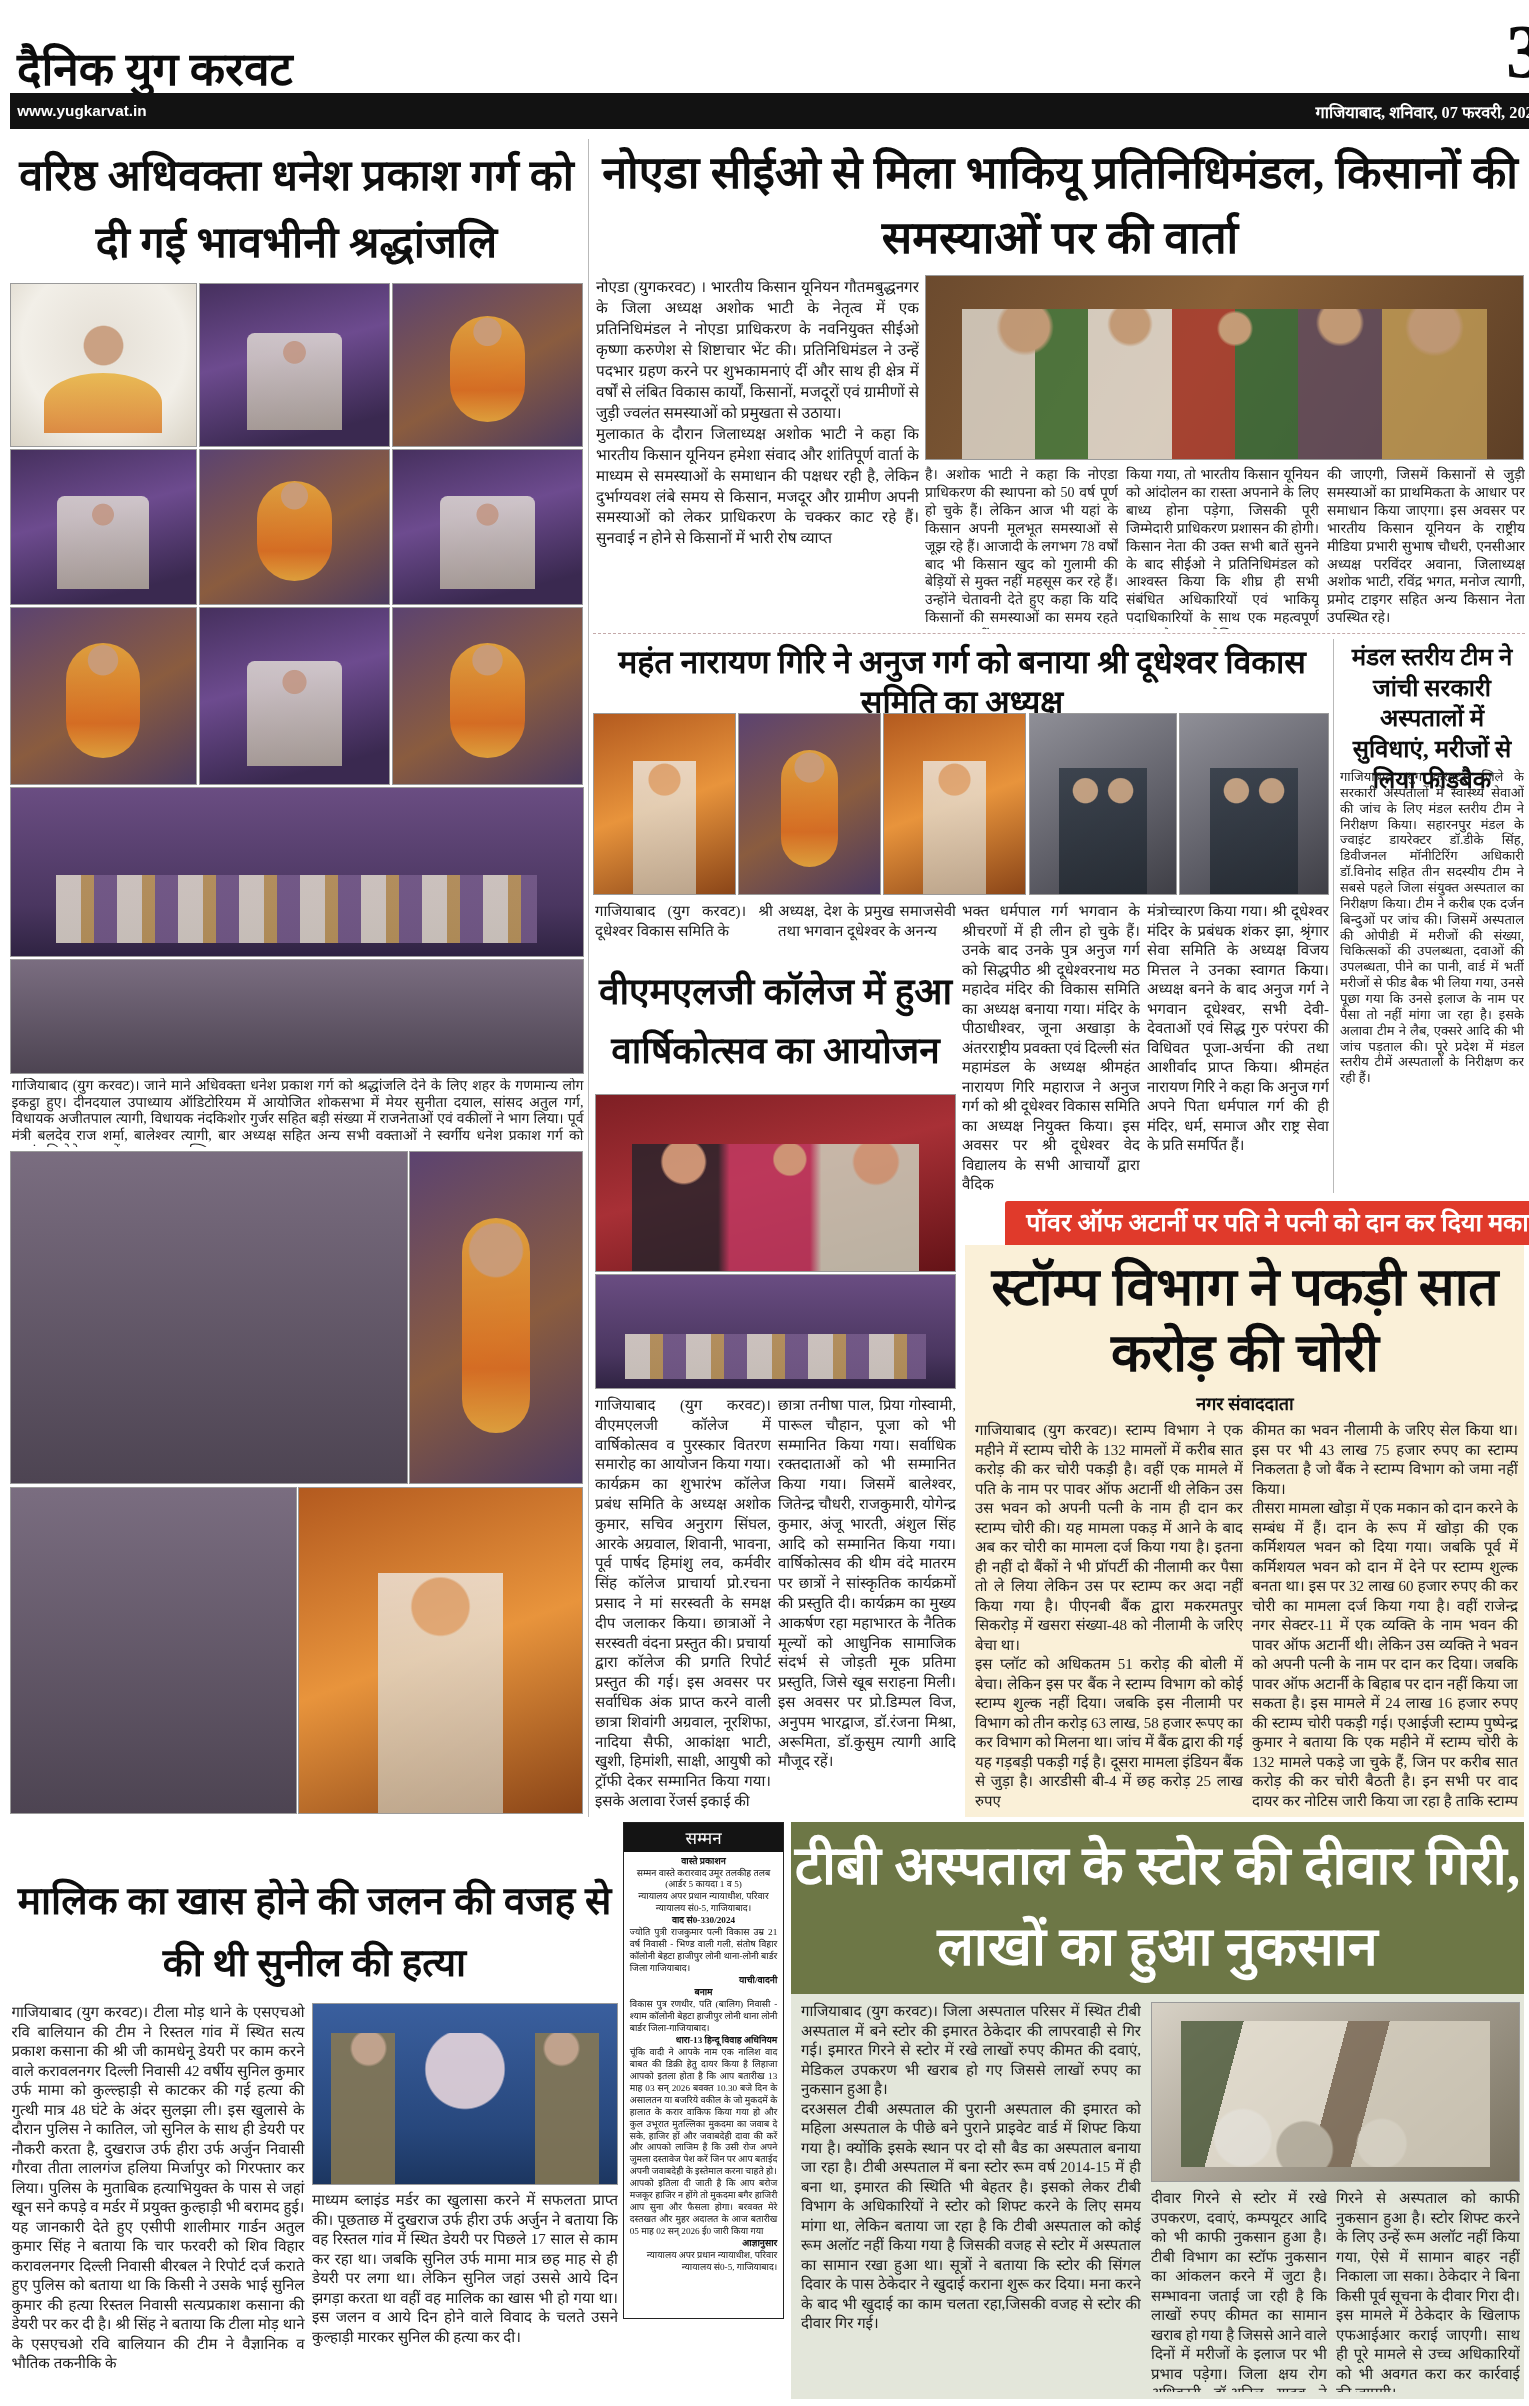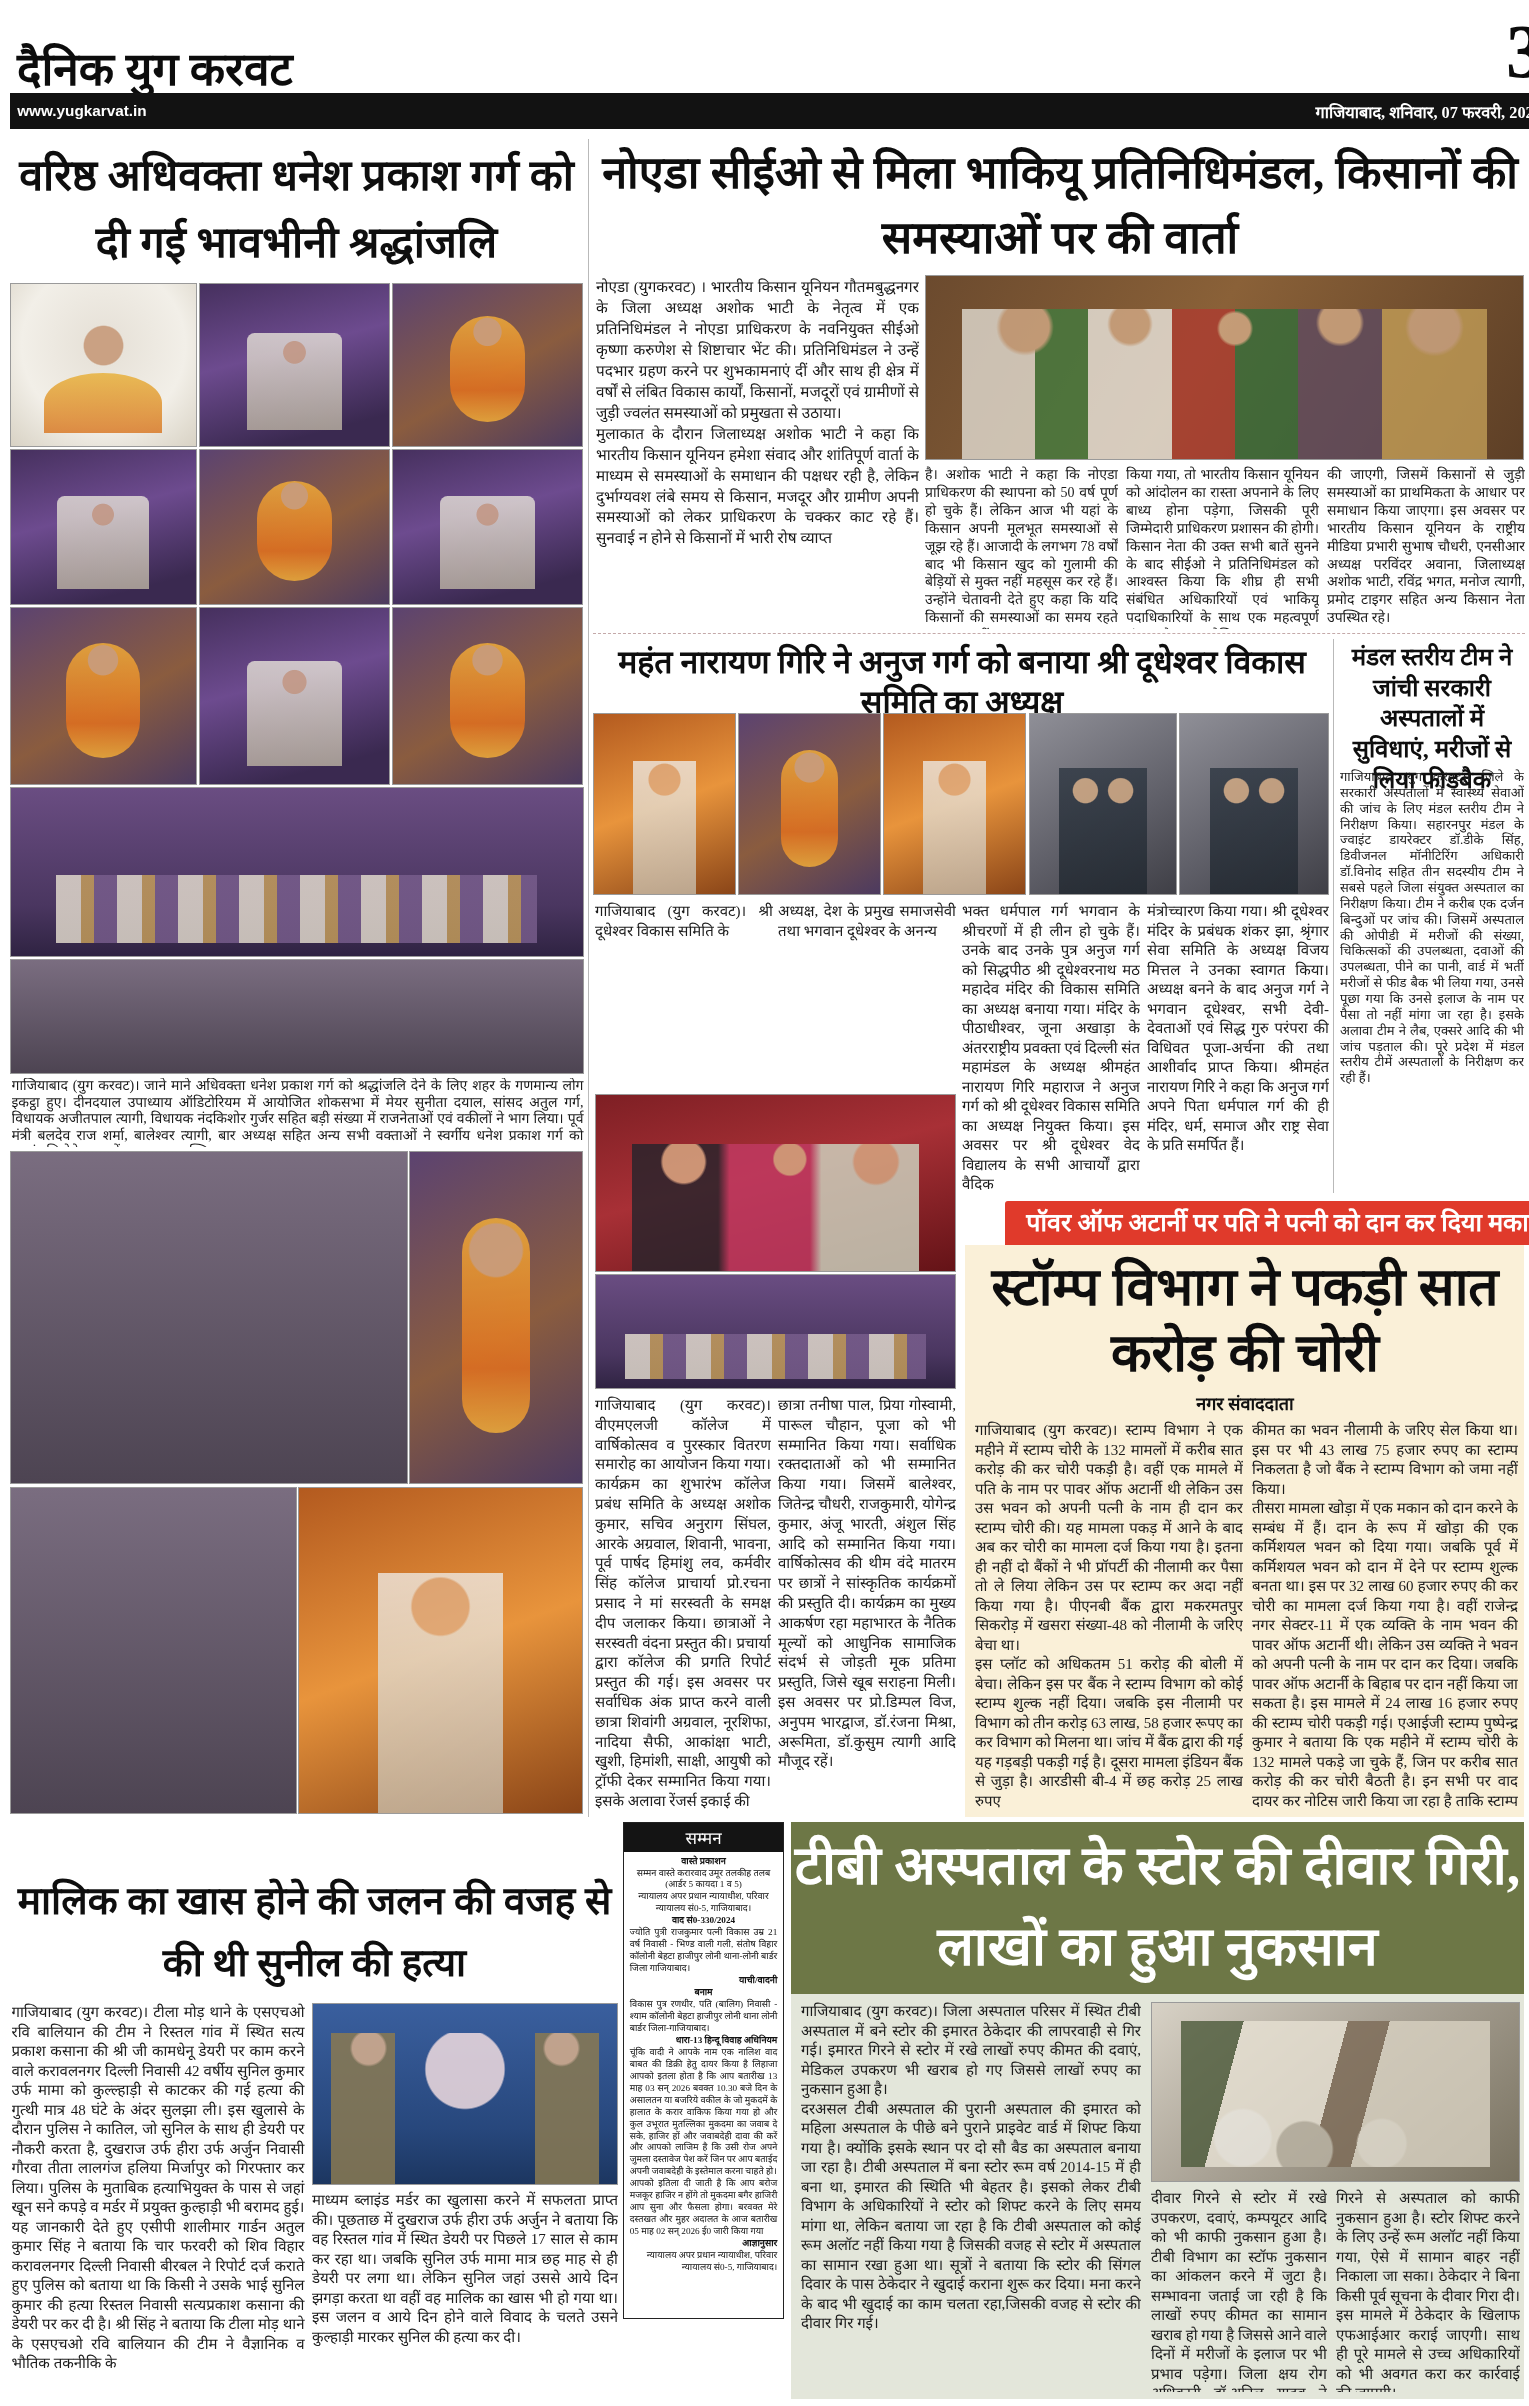--- a/index.html
+++ b/index.html
@@ -123,20 +123,21 @@
   <div class="ph ph-gar" style="left:738px;top:713px;width:143px;height:182px;"></div>
   <div class="ph ph-saffron" style="left:883px;top:713px;width:143px;height:182px;"></div>
   <div class="ph ph-grey" style="left:1029px;top:713px;width:148px;height:182px;"></div>
   <div class="ph ph-grey" style="left:1179px;top:713px;width:150px;height:182px;"></div>
 
   <div class="abs body-text" style="left:595px;top:902px;width:178px;height:54px;font-size:15px;line-height:1.3;">गाजियाबाद (युग करवट)। श्री दूधेश्वर विकास समिति के</div>
   <div class="abs body-text" style="left:778px;top:902px;width:178px;height:54px;font-size:15px;line-height:1.3;">अध्यक्ष, देश के प्रमुख समाजसेवी तथा भगवान दूधेश्वर के अनन्य</div>
   <div class="abs body-text" style="left:962px;top:902px;width:178px;height:298px;font-size:15px;line-height:1.3;">भक्त धर्मपाल गर्ग भगवान के श्रीचरणों में ही लीन हो चुके हैं। उनके बाद उनके पुत्र अनुज गर्ग को सिद्धपीठ श्री दूधेश्वरनाथ मठ महादेव मंदिर की विकास समिति का अध्यक्ष बनाया गया। मंदिर के पीठाधीश्वर, जूना अखाड़ा के अंतरराष्ट्रीय प्रवक्ता एवं दिल्ली संत महामंडल के अध्यक्ष श्रीमहंत नारायण गिरि महाराज ने अनुज गर्ग को श्री दूधेश्वर विकास समिति का अध्यक्ष नियुक्त किया। इस अवसर पर श्री दूधेश्वर वेद विद्यालय के सभी आचार्यों द्वारा वैदिक</div>
   <div class="abs body-text" style="left:1147px;top:902px;width:182px;height:298px;font-size:15px;line-height:1.3;">मंत्रोच्चारण किया गया। श्री दूधेश्वर मंदिर के प्रबंधक शंकर झा, श्रृंगार सेवा समिति के अध्यक्ष विजय मित्तल ने उनका स्वागत किया। अध्यक्ष बनने के बाद अनुज गर्ग ने भगवान दूधेश्वर, सभी देवी-देवताओं एवं सिद्ध गुरु परंपरा की विधिवत पूजा-अर्चना की तथा आशीर्वाद प्राप्त किया। श्रीमहंत नारायण गिरि ने कहा कि अनुज गर्ग अपने पिता धर्मपाल गर्ग की ही मंदिर, धर्म, समाज और राष्ट्र सेवा के प्रति समर्पित हैं।</div>
 
+  <div class="abs headline" style="left:595px;top:962px;width:361px;font-size:37px;line-height:1.6;">वीएमएलजी कॉलेज में हुआ वार्षिकोत्सव का आयोजन</div>
   <div class="ph ph-vmlg" style="left:595px;top:1094px;width:361px;height:178px;"></div>
   <div class="ph ph-stage" style="left:595px;top:1274px;width:361px;height:115px;"></div>
 
   <div class="abs body-text" style="left:595px;top:1396px;width:176px;height:419px;font-size:15px;line-height:1.32;">गाजियाबाद (युग करवट)। वीएमएलजी कॉलेज में वार्षिकोत्सव व पुरस्कार वितरण समारोह का आयोजन किया गया। कार्यक्रम का शुभारंभ कॉलेज प्रबंध समिति के अध्यक्ष अशोक कुमार, सचिव अनुराग सिंघल, आरके अग्रवाल, शिवानी, भावना, पूर्व पार्षद हिमांशु लव, कर्मवीर सिंह कॉलेज प्राचार्या प्रो.रचना प्रसाद ने मां सरस्वती के समक्ष दीप जलाकर किया। छात्राओं ने सरस्वती वंदना प्रस्तुत की। प्रचार्या द्वारा कॉलेज की प्रगति रिपोर्ट प्रस्तुत की गई। इस अवसर पर सर्वाधिक अंक प्राप्त करने वाली छात्रा शिवांगी अग्रवाल, नूरशिफा, नादिया सैफी, आकांक्षा भाटी, खुशी, हिमांशी, साक्षी, आयुषी को ट्रॉफी देकर सम्मानित किया गया। इसके अलावा रेंजर्स इकाई की</div>
   <div class="abs body-text" style="left:778px;top:1396px;width:178px;height:419px;font-size:15px;line-height:1.32;">छात्रा तनीषा पाल, प्रिया गोस्वामी, पारूल चौहान, पूजा को भी सम्मानित किया गया। सर्वाधिक रक्तदाताओं को भी सम्मानित किया गया। जिसमें बालेश्वर, जितेन्द्र चौधरी, राजकुमारी, योगेन्द्र कुमार, अंजू भारती, अंशुल सिंह आदि को सम्मानित किया गया। वार्षिकोत्सव की थीम वंदे मातरम पर छात्रों ने सांस्कृतिक कार्यक्रमों की प्रस्तुति दी। कार्यक्रम का मुख्य आकर्षण रहा महाभारत के नैतिक मूल्यों को आधुनिक सामाजिक संदर्भ से जोड़ती मूक प्रतिमा प्रस्तुति, जिसे खूब सराहना मिली। इस अवसर पर प्रो.डिम्पल विज, अनुपम भारद्वाज, डॉ.रंजना मिश्रा, अरूमिता, डॉ.कुसुम त्यागी आदि मौजूद रहें।</div>
 
   <div class="abs headline" style="left:1340px;top:642px;width:184px;font-size:24px;line-height:1.28;">मंडल स्तरीय टीम ने जांची सरकारी अस्पतालों में सुविधाएं, मरीजों से लिया फीडबैक</div>
   <div class="abs body-text" style="left:1340px;top:769px;width:184px;height:425px;font-size:13px;line-height:1.22;">गाजियाबाद (युग करवट)। जिले के सरकारी अस्पतालों में स्वास्थ्य सेवाओं की जांच के लिए मंडल स्तरीय टीम ने निरीक्षण किया। सहारनपुर मंडल के ज्वाइंट डायरेक्टर डॉ.डीके सिंह, डिवीजनल मॉनीटिरिंग अधिकारी डॉ.विनोद सहित तीन सदस्यीय टीम ने सबसे पहले जिला संयुक्त अस्पताल का निरीक्षण किया। टीम ने करीब एक दर्जन बिन्दुओं पर जांच की। जिसमें अस्पताल की ओपीडी में मरीजों की संख्या, चिकित्सकों की उपलब्धता, दवाओं की उपलब्धता, पीने का पानी, वार्ड में भर्ती मरीजों से फीड बैक भी लिया गया, उनसे पूछा गया कि उनसे इलाज के नाम पर पैसा तो नहीं मांगा जा रहा है। इसके अलावा टीम ने लैब, एक्सरे आदि की भी जांच पड़ताल की। पूरे प्रदेश में मंडल स्तरीय टीमें अस्पतालों के निरीक्षण कर रही हैं।</div>
 
   <div class="abs kicker" style="left:965px;top:1201px;width:559px;height:44px;background:#e03a2b;color:#fff;

